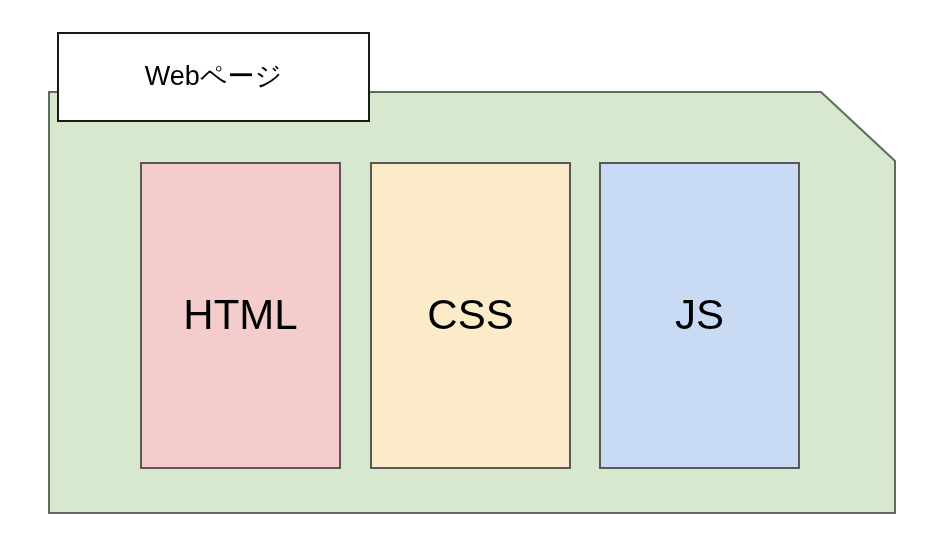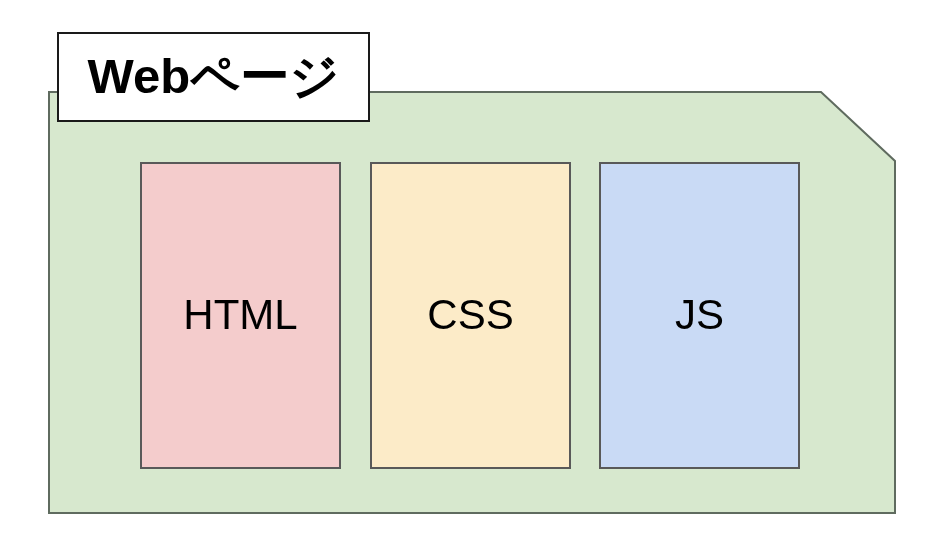--- a/index.html
+++ b/index.html
@@ -69,27 +69,26 @@
     width: 313px;
     height: 90px;
     box-sizing: border-box;
     background: #ffffff;
     border: 2px solid #1a1a1a;
     display: flex;
     align-items: center;
     justify-content: center;
   }
   .title-label .title-text {
-    font-size: 49px;
+    font-size: 27px;
     line-height: 1;
     color: #000000;
     white-space: nowrap;
     position: relative;
     top: -1px;
-    font-weight: bold;
   }
 </style>
 </head>
 <body>
 
 <div id="canvas" style="background: rgb(255, 255, 255);">
 
   <div class="container-shape">
     <svg viewBox="0 0 848 423" preserveAspectRatio="none" aria-hidden="true">
       <polygon points="1,1 773,1 847,70 847,422 1,422" fill="#d7e8ce" stroke="#5f6b5f" stroke-width="2" stroke-linejoin="miter"></polygon>

